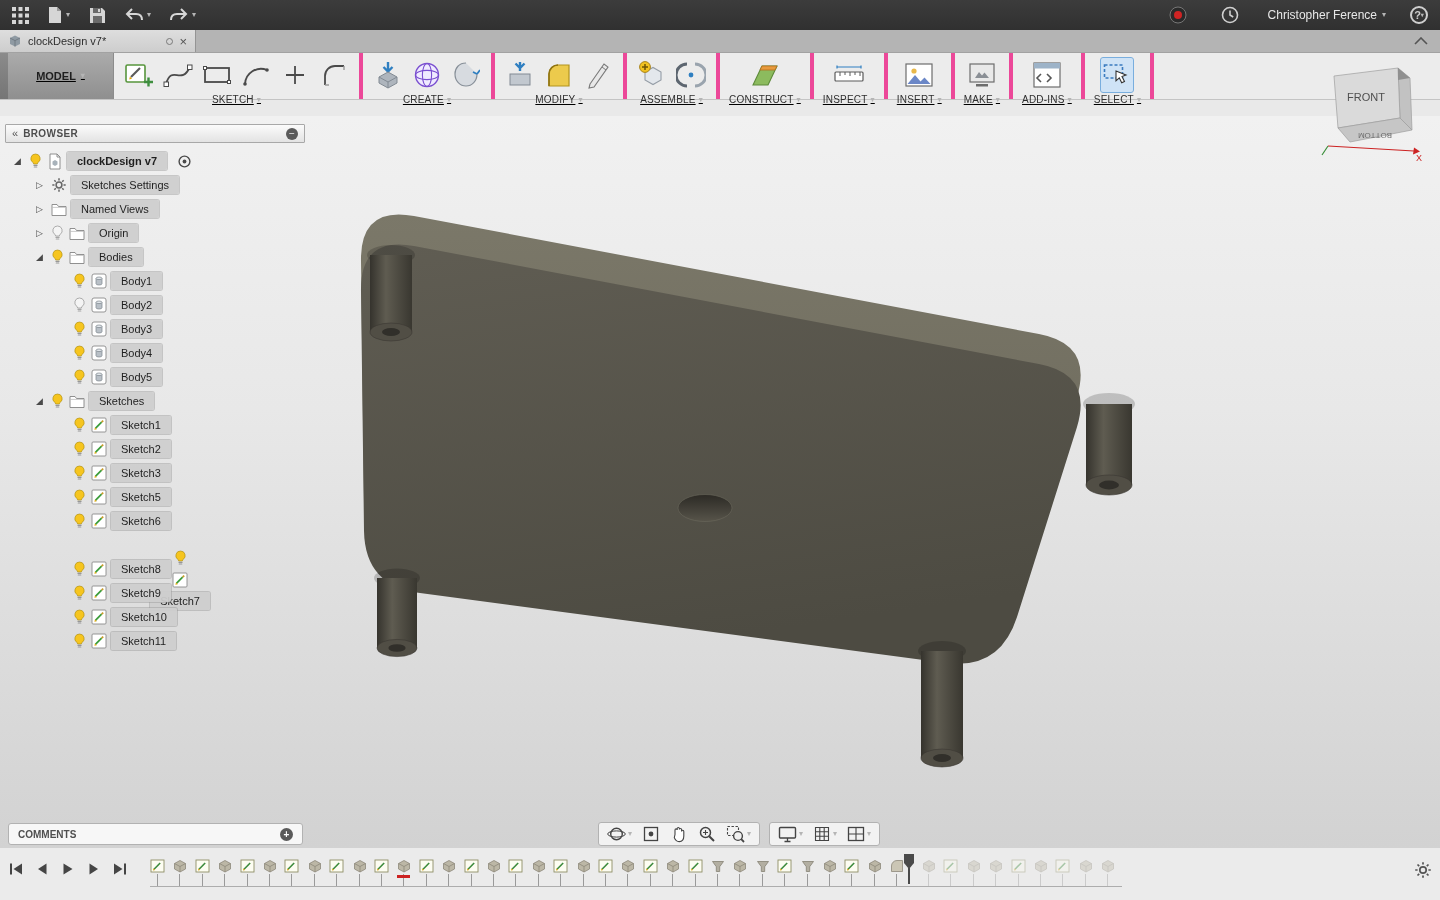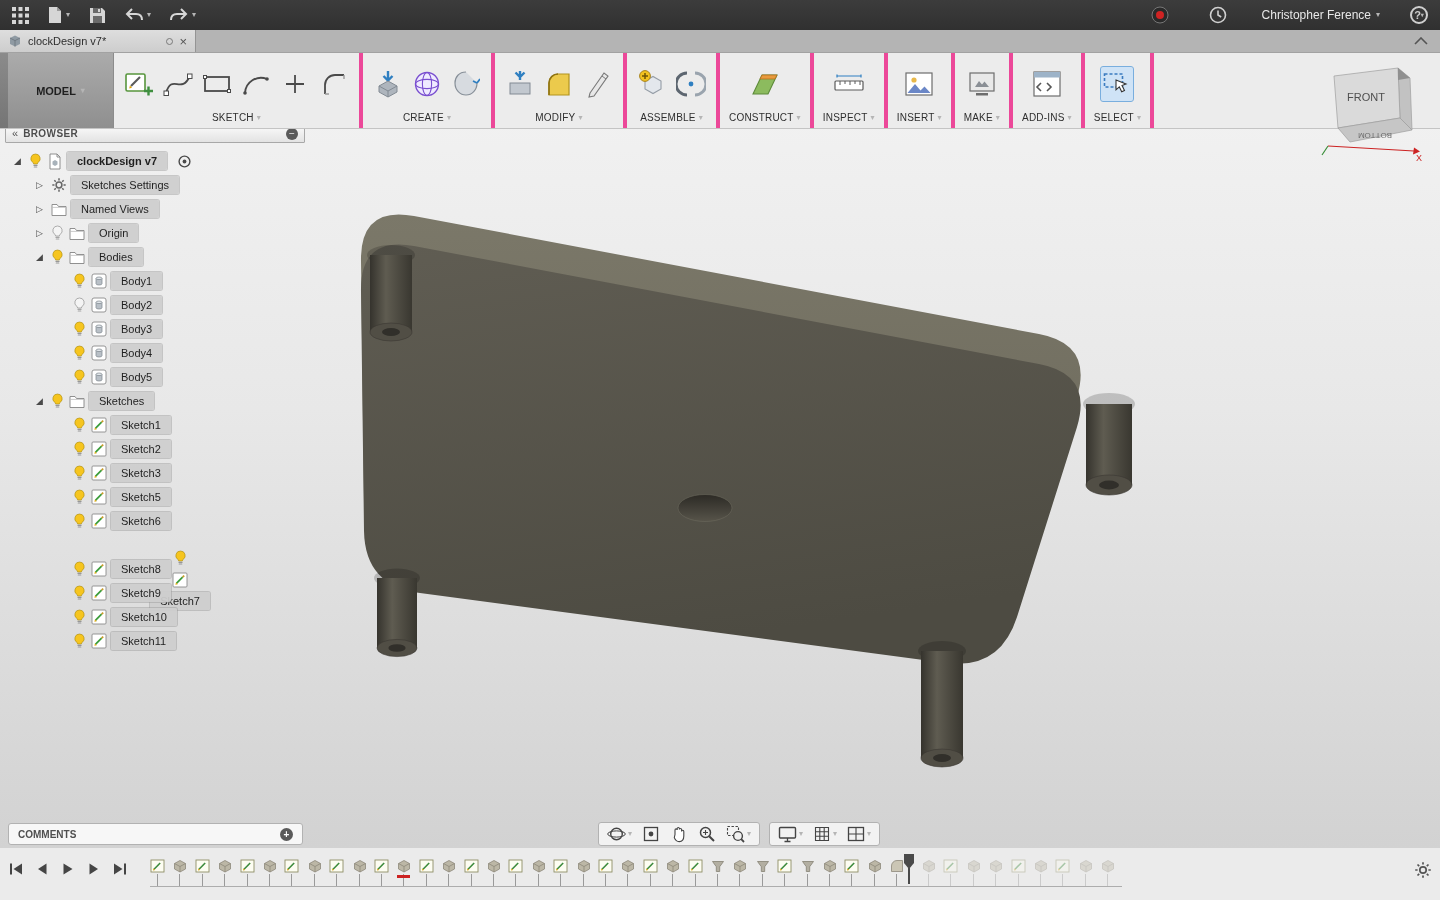--- a/index.html
+++ b/index.html
@@ -8,42 +8,42 @@
   .app { position:relative; width:1440px; height:900px; overflow:hidden; }
 
   
   .topbar { position:absolute; top:0; left:0; right:0; height:30px;
     background:linear-gradient(#3c3c3c,#303030); display:flex; align-items:center; z-index:50; }
   .tbtn { height:30px; min-width:28px; display:flex; align-items:center; justify-content:center;
     gap:3px; background:none; border:none; color:#d8d8d8; cursor:pointer; padding:0 5px; }
   .tbtn svg { display:block; }
   .caret { font-size:8px; color:#b5b5b5; line-height:1; }
   .tb-left { display:flex; align-items:center; gap:8px; padding-left:6px; }
-  .tb-right { margin-left:auto; display:flex; align-items:center; gap:30px; padding-right:12px; }
+  .tb-right { margin-left:auto; display:flex; align-items:center; gap:24px; padding-right:12px; }
   .user-btn { color:#e8e8e8; font-size:12px; display:flex; align-items:center; gap:5px;
     background:none; border:none; cursor:pointer; }
   .help-circle { width:18px; height:18px; border:2px solid #cfcfcf; border-radius:50%;
     color:#cfcfcf; font-size:11px; font-weight:bold; display:flex; align-items:center;
     justify-content:center; gap:0; cursor:pointer; background:none; }
 
   
   .tabbar { position:absolute; top:30px; left:0; right:0; height:23px; background:#b4b4b4;
     display:flex; align-items:stretch; z-index:49; border-bottom:1px solid #a2a2a2; }
   .doc-tab { width:196px; background:linear-gradient(#dedede,#cdcdcd); display:flex;
     align-items:center; gap:6px; padding:0 8px; font-size:11px; color:#2e2e2e;
     border-right:1px solid #949494; cursor:pointer; }
   .tab-title { flex:1; white-space:nowrap; overflow:hidden; }
   .tab-sync { width:7px; height:7px; border:1px solid #7a7a7a; border-radius:50%; }
   .tab-close { color:#555; font-size:13px; line-height:1; cursor:pointer; }
   .ribbon-collapse { margin-left:auto; padding:2px 12px; color:#555; cursor:pointer;
     display:flex; align-items:center; }
 
   
-  .ribbon { position:absolute; top:53px; left:0; right:0; height:76px; background:#ececec;
-    border-bottom:1px solid #c4c4c4; display:flex; z-index:40; }
+  .ribbon { position:absolute; top:53px; left:0; right:0; height:47px; background:#ececec;
+    border-bottom:1px solid #c4c4c4; display:flex; z-index:40;text-decoration:underline; }
   .grip { width:8px; background:linear-gradient(#8b8b8b,#757575); }
   .model-btn { width:106px; background:linear-gradient(#ababab,#8f8f8f);
     border-right:1px solid #8c8c8c; display:flex; align-items:center; justify-content:center;
     gap:5px; font-size:11px; font-weight:bold; color:#1f1f1f; cursor:pointer; }
   .rgroups { display:flex; }
   .rgroup { display:flex; flex-direction:column; align-items:center; justify-content:space-between;
     padding:5px 9px 5px; border-right:4px solid #ec4899; }
   .rg-icons { display:flex; gap:7px; align-items:center; flex:1; }
   .rg-icon { width:32px; height:34px; display:flex; align-items:center; justify-content:center;
     cursor:pointer; border-radius:2px; }

